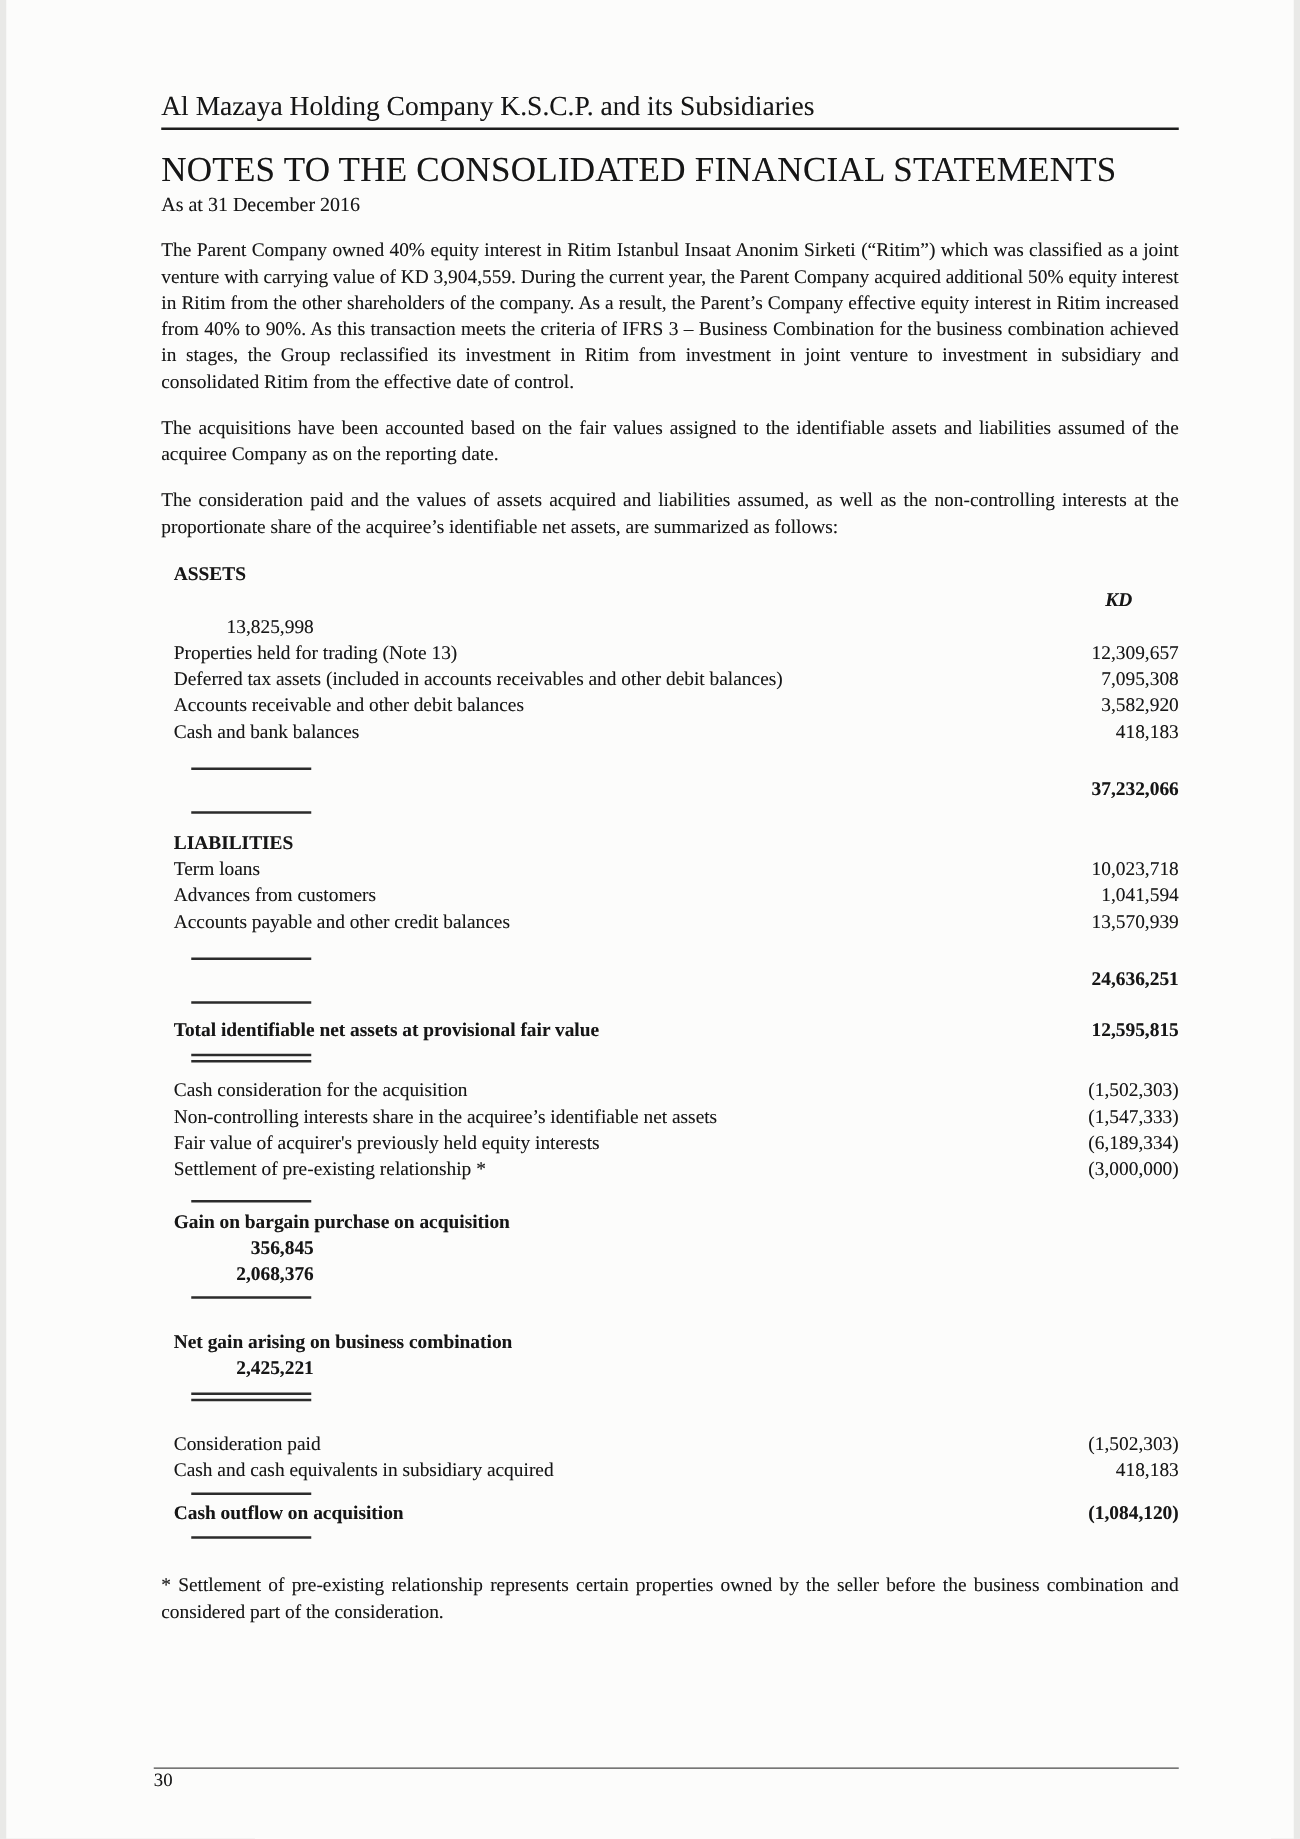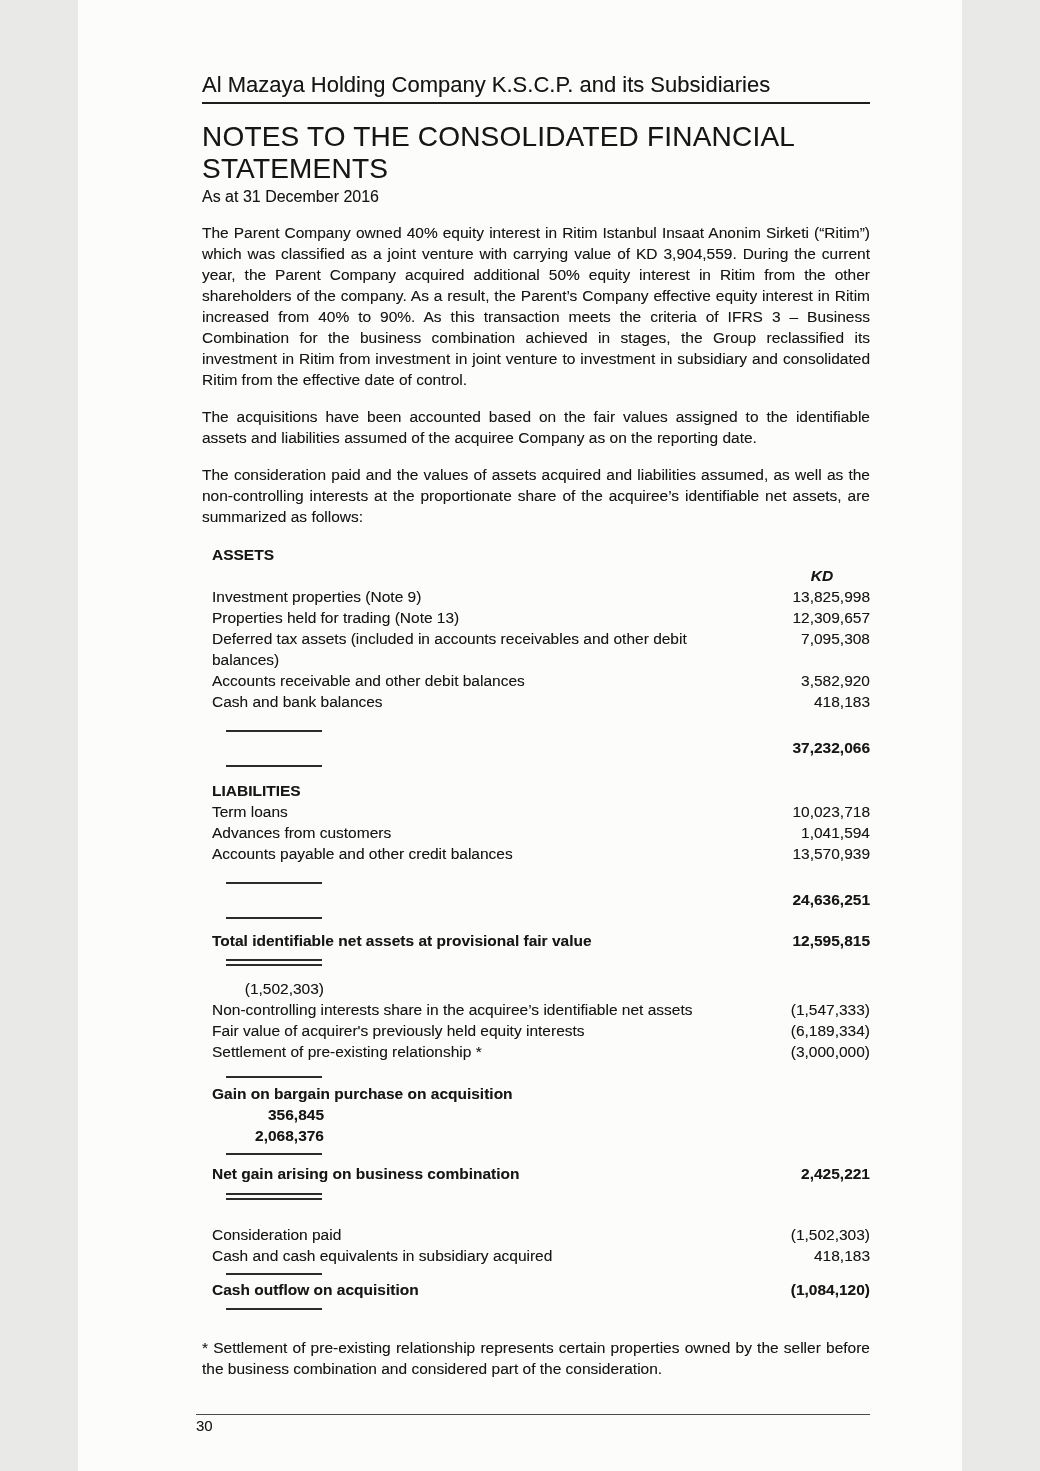--- a/index.html
+++ b/index.html
@@ -2,27 +2,27 @@
 <html><head>
 <meta charset="utf-8">
 <style>
   html, body {
     margin: 0;
     padding: 0;
     background: #e9e9e7;
   }
   .page {
     position: relative;
-    width: 884px;
+    width: 1030px;
     height: 1471px;
     margin: 0 auto;
     background: #fcfcfb;
     box-sizing: border-box;
     padding: 72px 92px 0 124px;
-    font-family: Liberation Sans, sans-serif;
+    font-family: Liberation Serif, serif;
     color: #161616;
     text-shadow: 0 0 0.5px rgba(25,25,25,0.35);
     overflow: hidden;
   }
   
   .company-name {
     font-size: 22px;
     padding-bottom: 4px;
     border-bottom: 2px solid #1d1d1d;
   }
@@ -134,21 +134,20 @@
     <div class="fintable" id="fintable">
         <div class="trow section">
           <div class="lcell">ASSETS</div>
           <div class="vcell"></div>
         </div>
         <div class="trow colheader">
           <div class="lcell"></div>
           <div class="vcell"><span class="kd">KD</span></div>
         </div>
         <div class="trow item">
-          <div class="lcell">Investment properties (Note 9)</div>
           <div class="vcell">13,825,998</div>
         </div>
         <div class="trow item">
           <div class="lcell">Properties held for trading (Note 13)</div>
           <div class="vcell">12,309,657</div>
         </div>
         <div class="trow item">
           <div class="lcell">Deferred tax assets (included in accounts receivables and other debit balances)</div>
           <div class="vcell">7,095,308</div>
         </div>
@@ -212,20 +211,21 @@
           <div class="lcell">Total identifiable net assets at provisional fair value</div>
           <div class="vcell">12,595,815</div>
         </div>
         <div class="rrow" style="margin-top: 8px;">
           <div class="lcell"></div>
           <div class="vcell">
             <div class="rline double"></div>
           </div>
         </div>
         <div class="trow item" style="margin-top: 12px;">
+          <div class="lcell">Cash consideration for the acquisition</div>
           <div class="vcell">(1,502,303)</div>
         </div>
         <div class="trow item">
           <div class="lcell">Non-controlling interests share in the acquiree’s identifiable net assets</div>
           <div class="vcell">(1,547,333)</div>
         </div>
         <div class="trow item">
           <div class="lcell">Fair value of acquirer's previously held equity interests</div>
           <div class="vcell">(6,189,334)</div>
         </div>
@@ -245,21 +245,21 @@
         </div>
         <div class="trow item bold">
           <div class="vcell">2,068,376</div>
         </div>
         <div class="rrow" style="margin-top: 7px;">
           <div class="lcell"></div>
           <div class="vcell">
             <div class="rline"></div>
           </div>
         </div>
-        <div class="trow item bold" style="margin-top: 8px;">
+        <div class="trow item bold" style="margin-top: 24px; flex-direction: column;">
           <div class="lcell">Net gain arising on business combination</div>
           <div class="vcell">2,425,221</div>
         </div>
         <div class="rrow" style="margin-top: 9px;">
           <div class="lcell"></div>
           <div class="vcell">
             <div class="rline double"></div>
           </div>
         </div>
         <div class="trow item" style="margin-top: 24px;">

